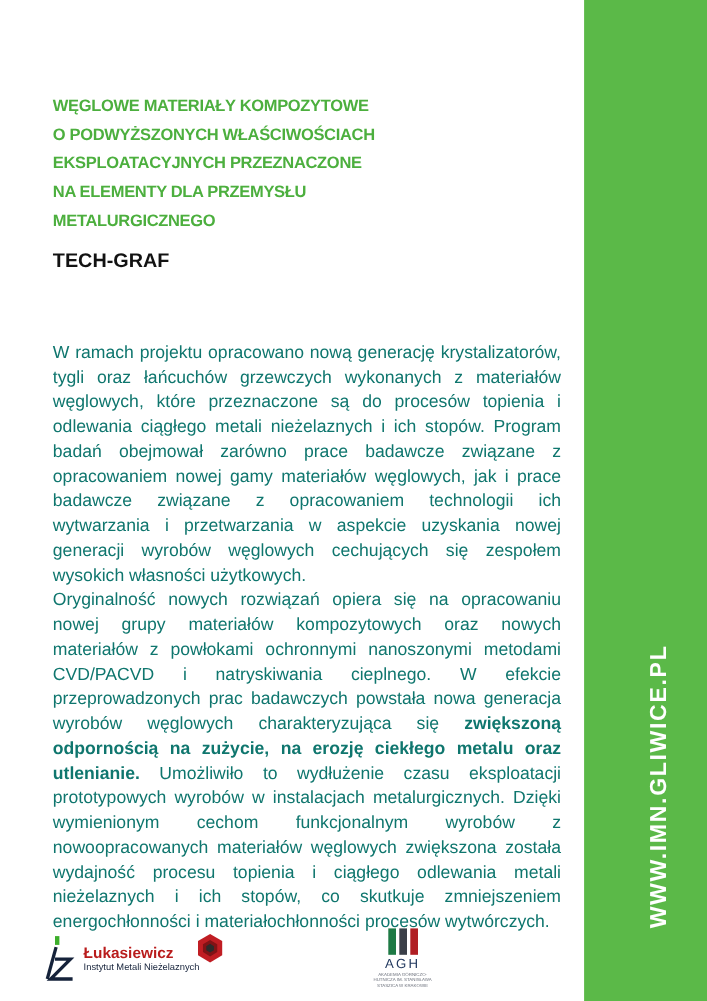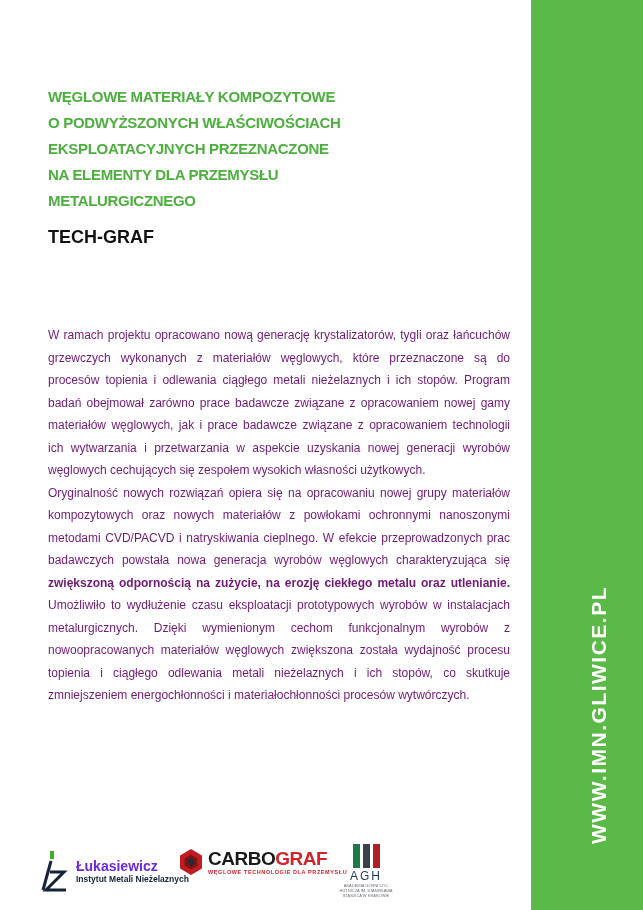--- a/index.html
+++ b/index.html
@@ -46,37 +46,37 @@
     position:absolute;
     left:48px;top:227px;
     color:#121212;
     font-weight:bold;
     font-size:18px;
     letter-spacing:0px;
   }
   
   .body-copy{
     position:absolute;
-    left:48px;top:324px;
+    left:48px;top:310px;
     width:462px;
-    color:#701a75;
-    font-size:12px;
+    color:#0f766e;
+    font-size:16px;
     line-height:22.5px;
     text-align:justify;
     text-align-last:left;
   }
   .body-copy p{margin:0;}
   .bold-claim{font-weight:bold;}
   
   .footer{position:absolute;left:0;top:840px;width:560px;height:70px;}
   .logo{position:absolute;display:flex;align-items:center;}
   .luk{left:38px;top:10px;}
   .luk .txt{margin-left:6px;line-height:1;}
-  .luk .name{font-weight:bold;font-size:14px;color:#6d28d9;}
-  .luk .sub{font-weight:bold;font-size:8.5px;color:#15223a;margin-top:2px;}
+  .luk .name{font-weight:bold;font-size:14px;color:#b91c1c;}
+  .luk .sub{font-weight:normal;font-size:8.5px;color:#15223a;margin-top:2px;}
   .carbo{left:178px;top:8px;}
   .carbo .txt{margin-left:4px;line-height:1;}
   .carbo .big{font-weight:bold;font-size:19px;letter-spacing:-0.5px;}
   .carbo .big .black{color:#1a1a1a;}
   .carbo .big .red{color:#d2232a;}
   .carbo .tag{font-size:5.5px;color:#d2232a;letter-spacing:0.6px;margin-top:2px;font-weight:bold;}
   .agh{left:334px;top:4px;display:block;text-align:center;width:64px;}
   .agh .bars{display:flex;justify-content:center;gap:3px;height:24px;}
   .agh .bar{width:7px;height:24px;}
   .agh .name{font-weight:normal;font-size:12px;color:#233a60;letter-spacing:2px;margin-top:1px;}
@@ -121,26 +121,20 @@
         <div class="sub">Instytut Metali Nieżelaznych</div>
       </div>
     </div>
 
     <div class="logo carbo">
       <svg class="icon" width="26" height="28" viewBox="0 0 26 28">
         <polygon points="13,1 24,7.5 24,20.5 13,27 2,20.5 2,7.5" fill="#c01d23"></polygon>
         <polygon points="13,6.5 19.5,10.5 19.5,17.5 13,21.5 6.5,17.5 6.5,10.5" fill="#801316"></polygon>
         <polygon points="13,10 16.5,12.2 16.5,15.8 13,18 9.5,15.8 9.5,12.2" fill="#2b2b2b"></polygon>
       </svg>
-      <div class="txt">
-        <div class="big">
-          <span class="black">CARBO</span><span class="red">GRAF</span>
-        </div>
-        <div class="tag">WĘGLOWE TECHNOLOGIE DLA PRZEMYSŁU</div>
-      </div>
     </div>
 
     <div class="logo agh">
       <div class="bars">
         <div class="bar" style="background:#1e7a45;"></div>
         <div class="bar" style="background:#3a3f48;"></div>
         <div class="bar" style="background:#b01f24;"></div>
       </div>
       <div class="name">AGH</div>
       <div class="cap">AKADEMIA GÓRNICZO-HUTNICZA IM. STANISŁAWA STASZICA W KRAKOWIE</div>

